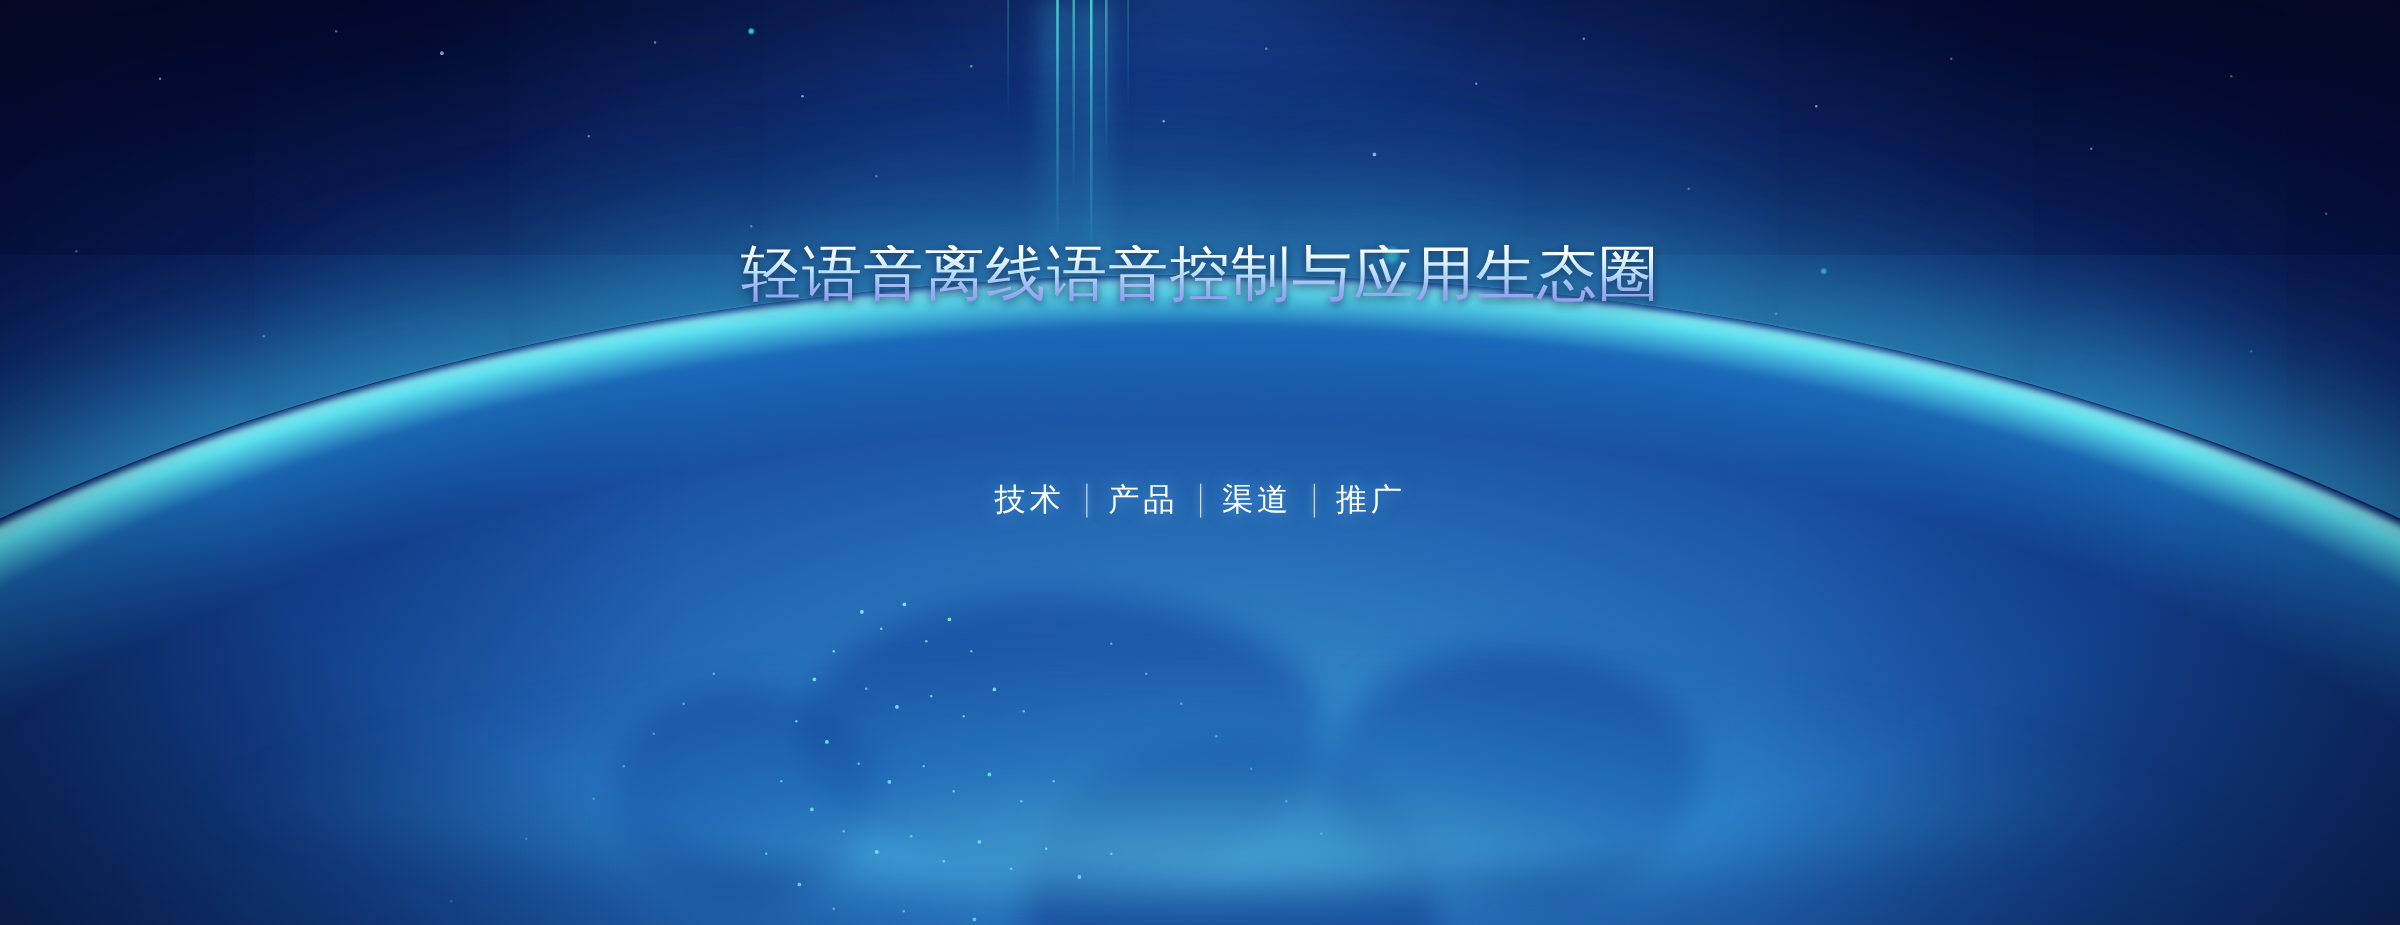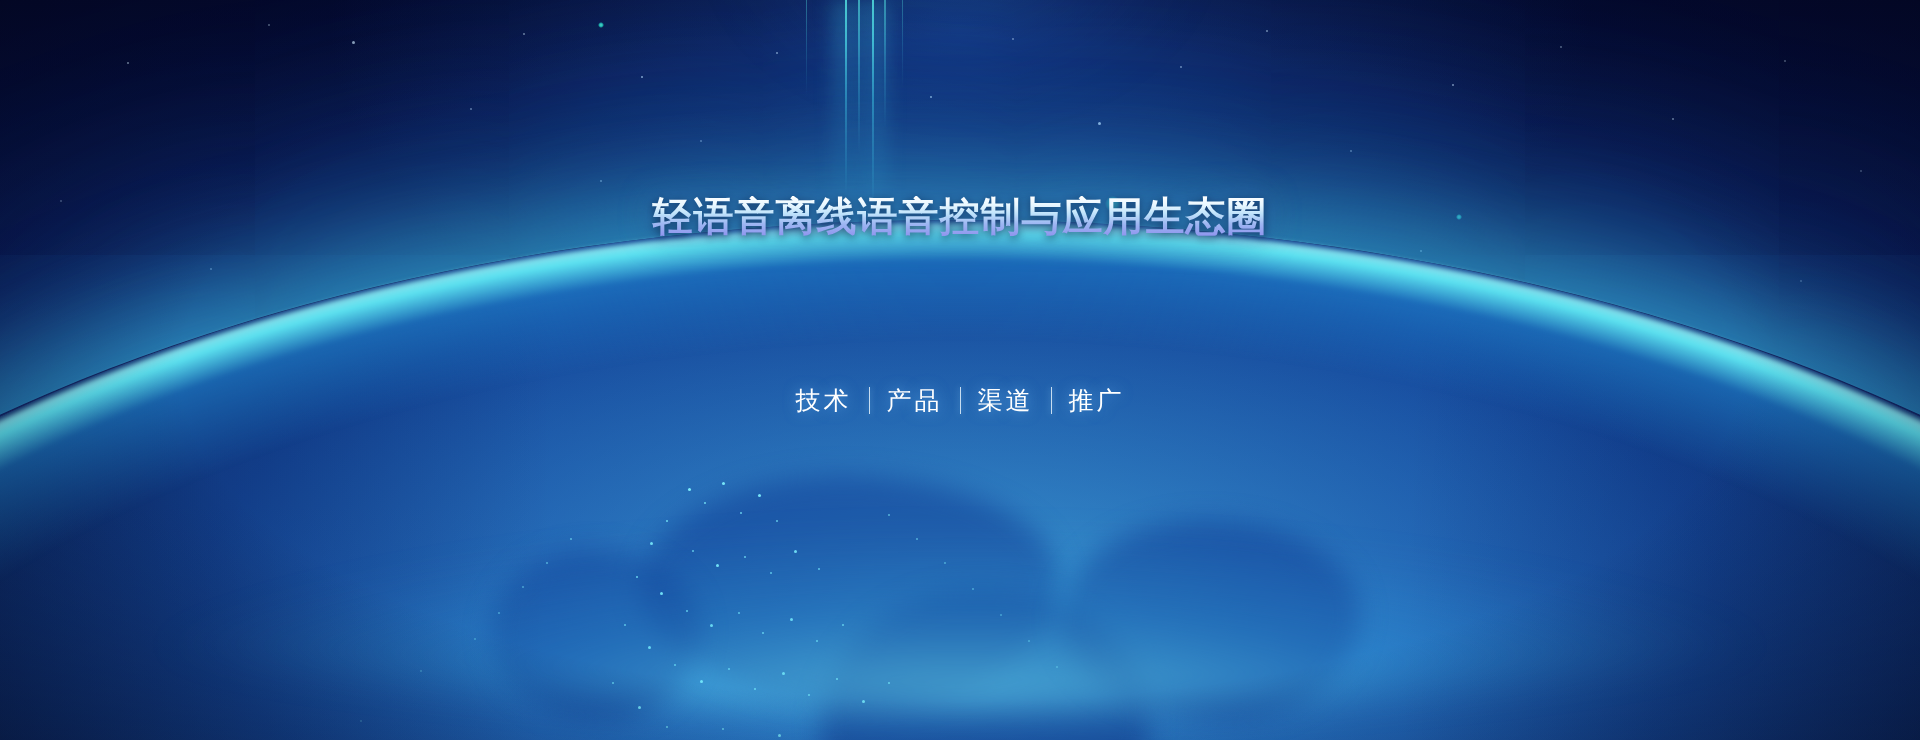--- a/index.html
+++ b/index.html
@@ -62,21 +62,21 @@
   .terminator{position:absolute;left:0;top:0;width:3000px;height:1700px;border-radius:50%;
               background:linear-gradient(92deg,rgba(3,9,34,.82) 0%,rgba(4,12,44,.42) 16%,rgba(0,0,0,0) 36%,
                                           rgba(0,0,0,0) 64%,rgba(4,12,44,.42) 84%,rgba(3,9,34,.82) 100%);}
   .vignette{position:absolute;inset:0;pointer-events:none;
             background:radial-gradient(ellipse 78% 86% at 50% 50%,rgba(0,0,0,0) 52%,rgba(2,5,22,.70) 100%);}
 
   
   .content{position:absolute;left:0;top:0;width:1920px;height:740px;}
   .title-block{position:absolute;left:0;top:196px;width:1920px;text-align:center;}
 
-  .title-line1{font-size:40px;font-weight:bold;line-height:1;letter-spacing:1px;
+  .title-line1{font-size:48px;font-weight:normal;line-height:1;letter-spacing:1px;
                background:linear-gradient(180deg,#ffffff 0%,#e9f7ff 22%,#bfe3fb 44%,#9db6f2 70%,#8f95ee 100%);
                -webkit-background-clip:text;background-clip:text;color:transparent;
                -webkit-text-fill-color:transparent;
                filter:drop-shadow(0 0 16px rgba(80,170,255,.55)) drop-shadow(0 2px 4px rgba(4,12,48,.8));}
   .title-line2{margin-top:20px;font-size:66px;font-weight:bold;line-height:1;letter-spacing:2px;
                background:linear-gradient(180deg,#ffffff 0%,#eaf8ff 20%,#c2e6fc 42%,#a3bcf3 68%,#9296ef 100%);
                -webkit-background-clip:text;background-clip:text;color:transparent;
                -webkit-text-fill-color:transparent;
                filter:drop-shadow(0 0 18px rgba(90,180,255,.55)) drop-shadow(0 2px 4px rgba(4,12,48,.8));}
 

